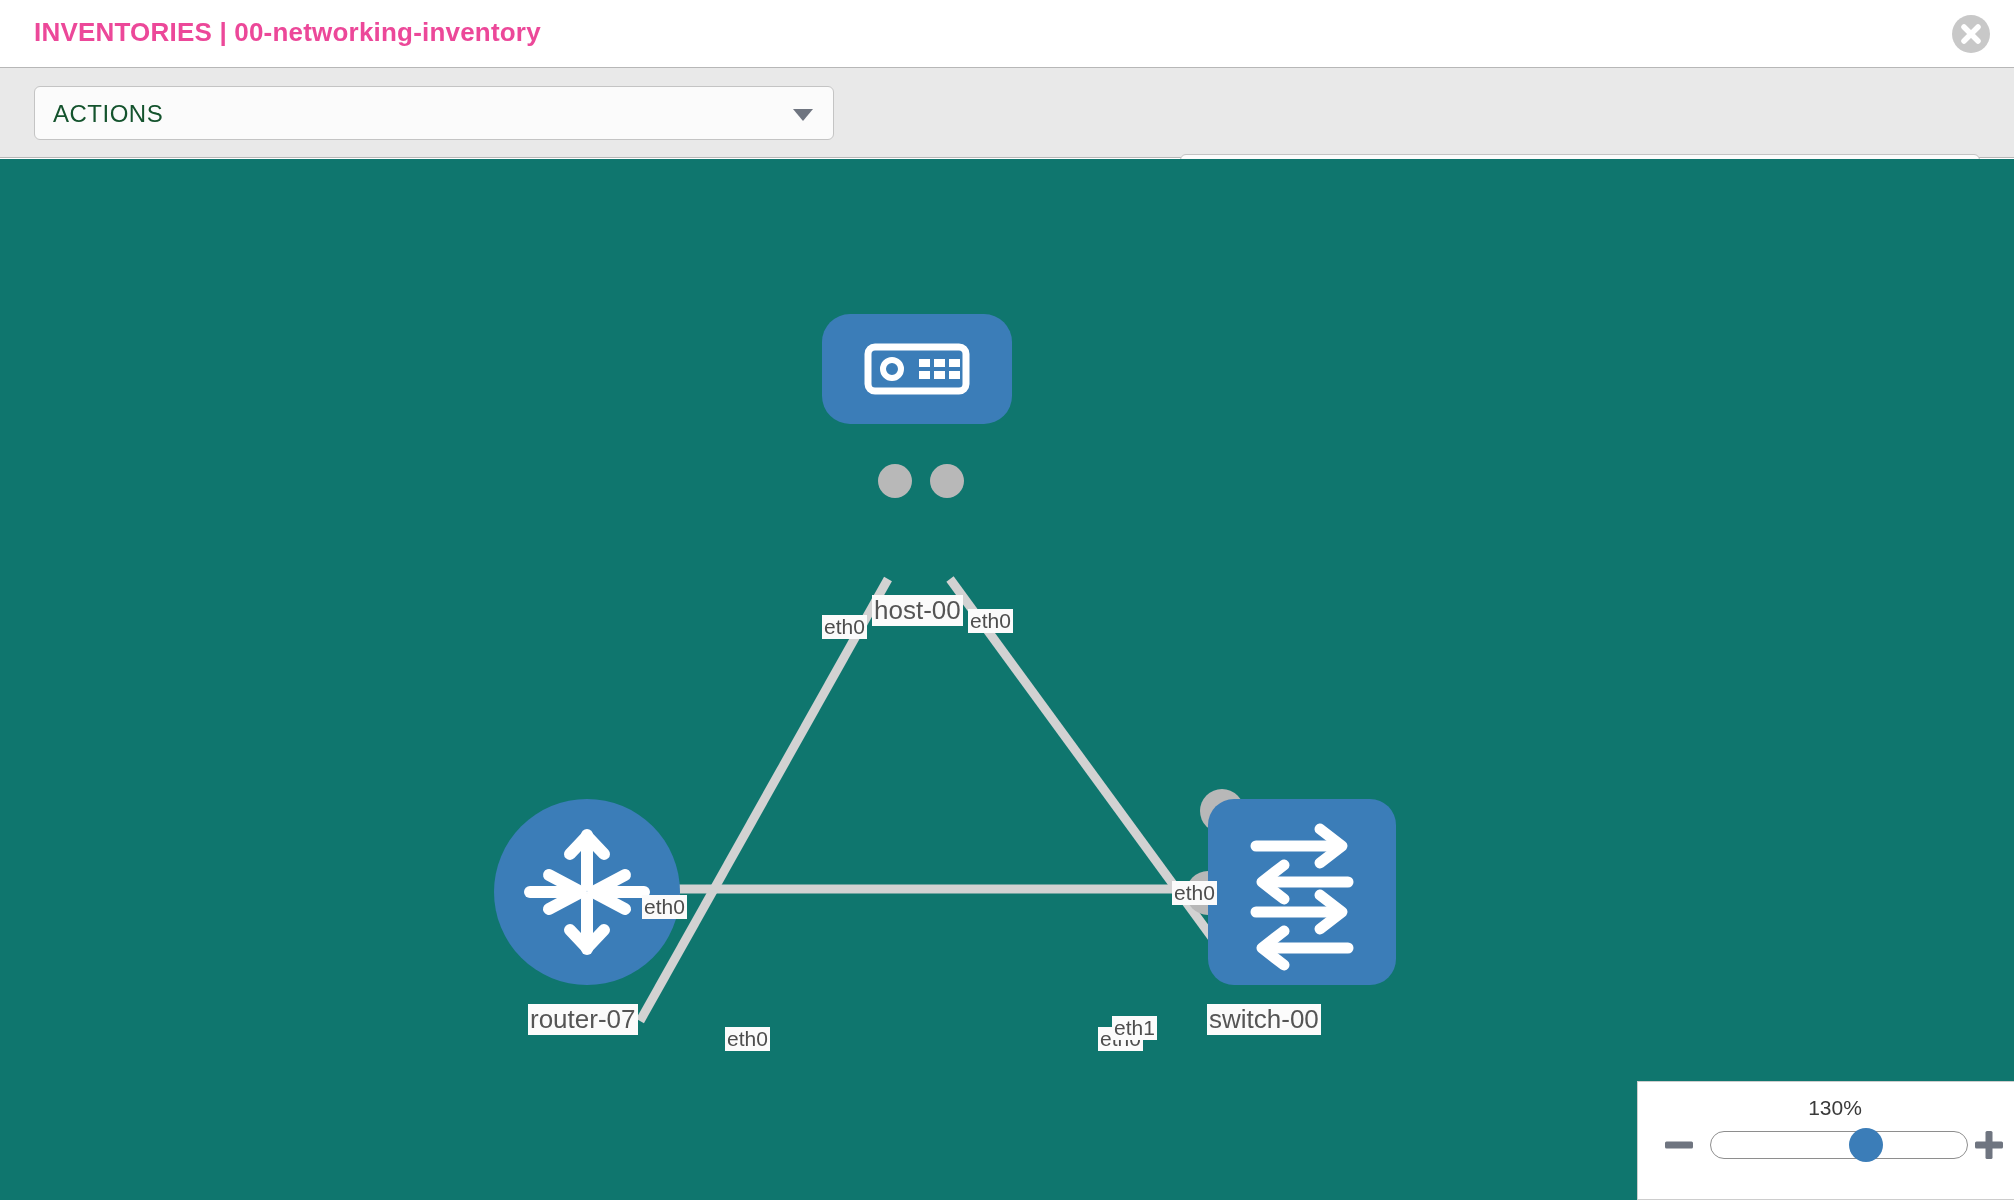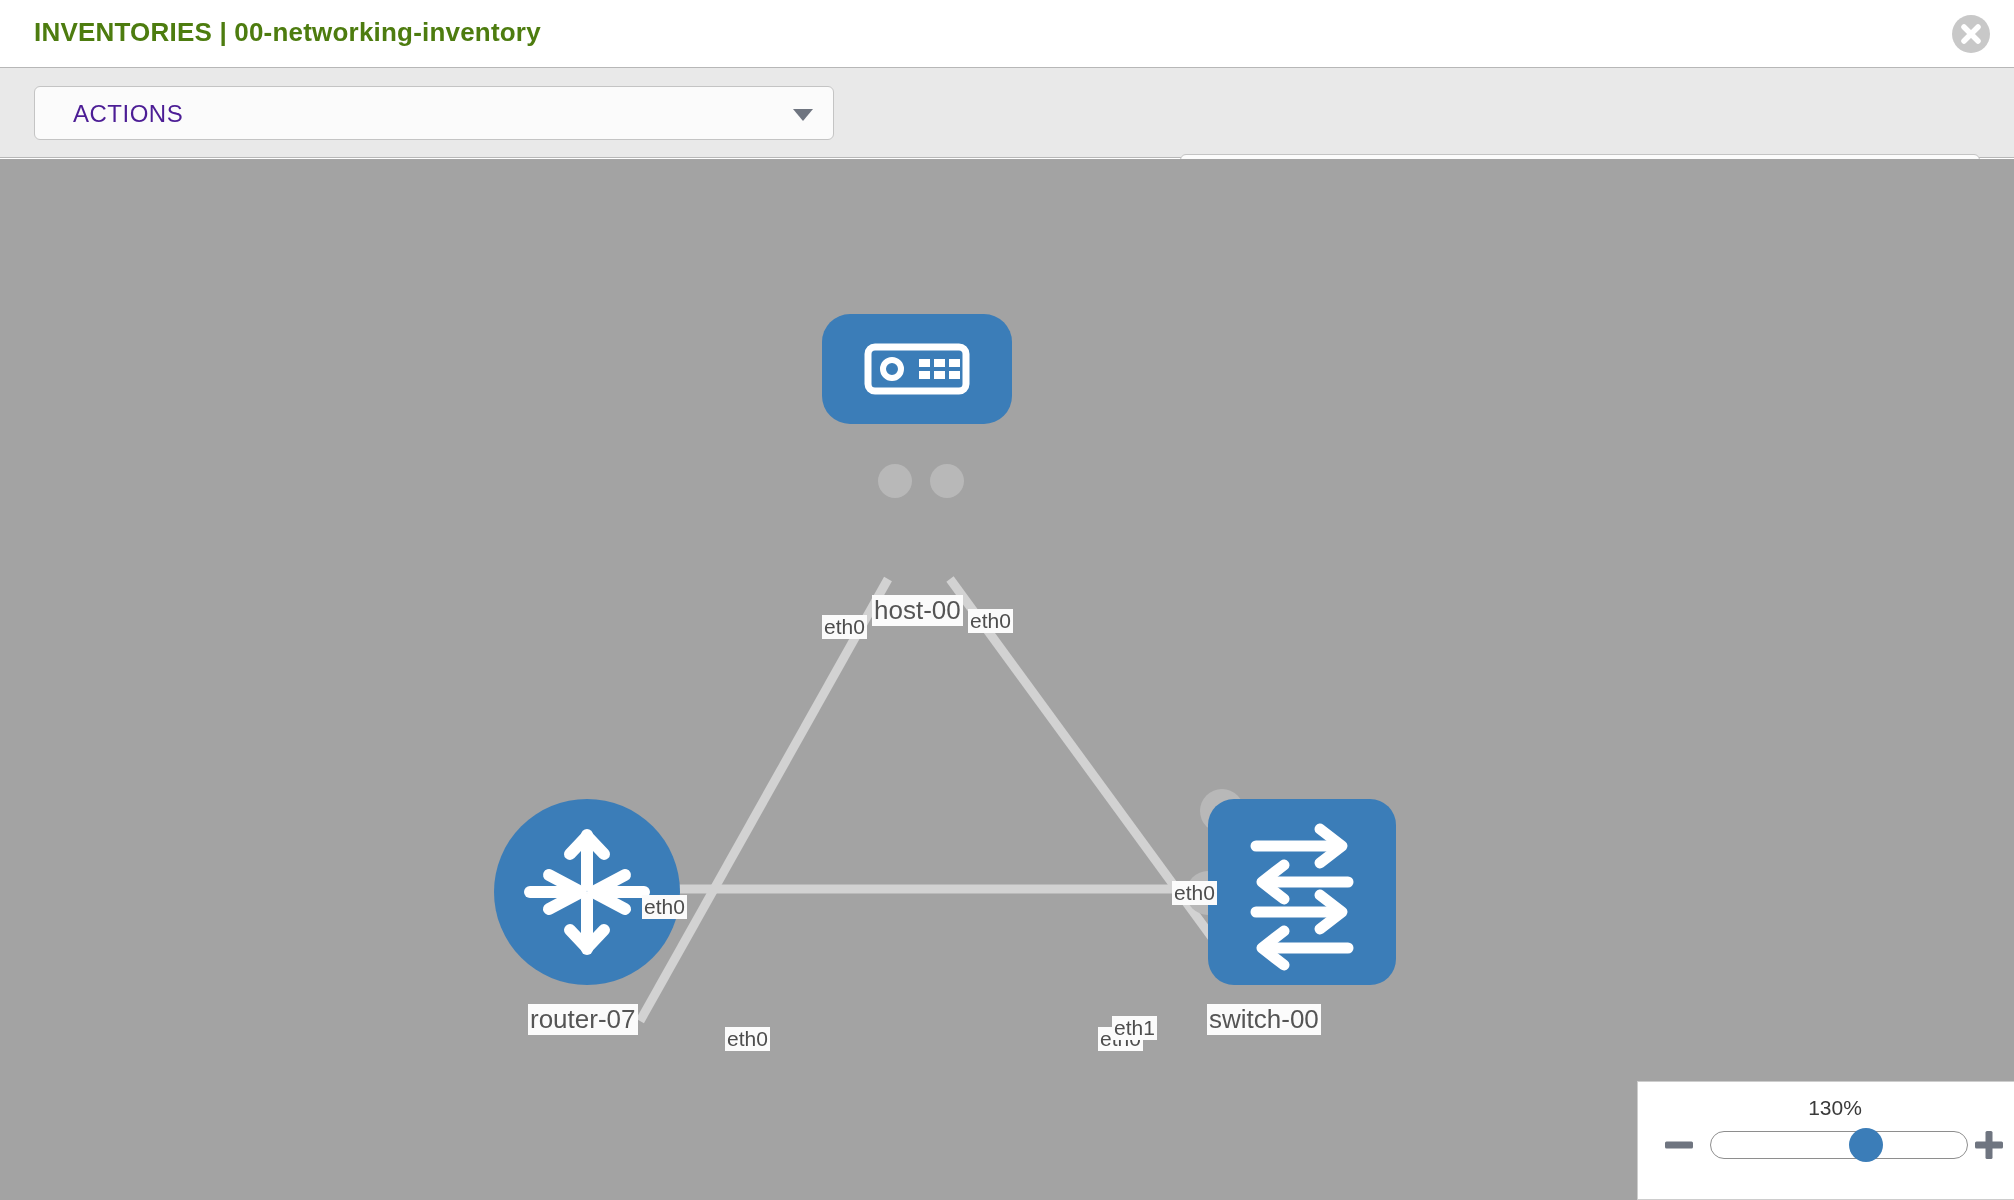--- a/index.html
+++ b/index.html
@@ -14,21 +14,21 @@
   
   .header {
     position: absolute; top: 0; left: 0;
     width: 2014px; height: 68px;
     background: #ffffff;
     border-bottom: 1px solid #b7b7b7;
   }
   .header-title {
     position: absolute; left: 34px; top: 17px;
     font-size: 26px; font-weight: bold;
-    color: #4d7c0f;
+    color: #ec4899;
     letter-spacing: 0.2px;
     white-space: nowrap;
   }
   .close-btn {
     position: absolute; right: 24px; top: 15px;
     width: 38px; height: 38px;
     border-radius: 50%;
     background: #c8c8c8;
     cursor: pointer;
   }
@@ -44,23 +44,22 @@
   .actions-select {
     position: absolute; left: 34px; top: 18px;
     width: 800px; height: 54px;
     background: #fbfbfb;
     border: 1px solid #c4c4c4;
     border-radius: 6px;
     cursor: pointer;
   }
   .actions-label {
     position: absolute; left: 18px; top: 13px;
-    font-size: 24px; color: #4c1d95;
+    font-size: 24px; color: #14532d;
     letter-spacing: 0.5px;
-    margin-left: 20px;
   }
   .caret {
     position: absolute; right: 20px; top: 22px;
     width: 0; height: 0;
     border-left: 10px solid transparent;
     border-right: 10px solid transparent;
     border-top: 12px solid #6f7580;
   }
   .tool-icon {
     position: absolute; top: 88px;
@@ -80,21 +79,21 @@
   .search-label {
     position: absolute; left: 18px; top: 13px;
     font-size: 24px; color: #9b9b9b;
     letter-spacing: 0.5px;
   }
 
   
   .canvas {
     position: absolute; top: 159px; left: 0;
     width: 2014px; height: 1041px;
-    background: #a3a3a3;
+    background: #0f766e;
     overflow: hidden;
   }
   .topology-svg { position: absolute; top: 0; left: 0; }
 
   .node { position: absolute; cursor: pointer; }
   .node-shape { position: absolute; background: #3b7db8; }
   .node-shape.rounded { border-radius: 28px; }
   .node-shape.circle { border-radius: 50%; }
   .node-shape.square { border-radius: 26px; }
 

